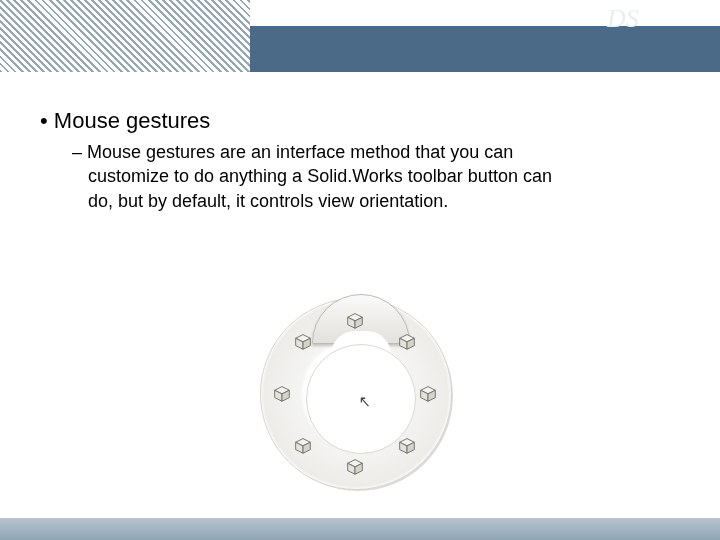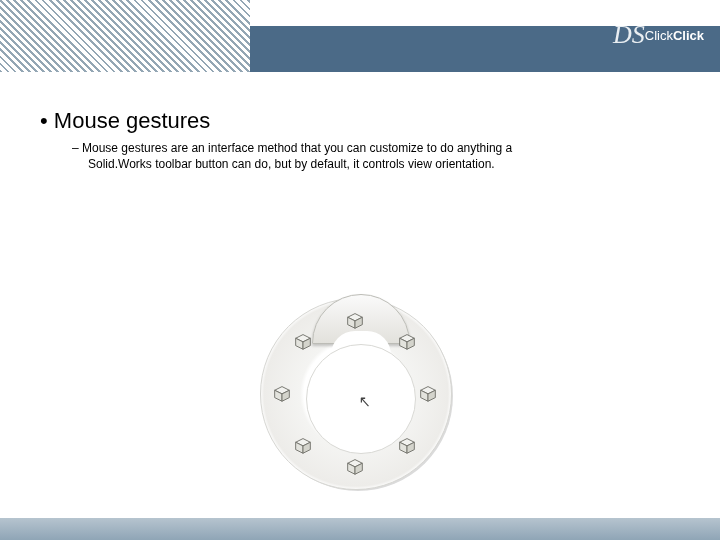--- a/index.html
+++ b/index.html
@@ -1,28 +1,28 @@
 <!DOCTYPE html>
 <html><head>
 <meta charset="utf-8">
 <style>
   html,body{margin:0;padding:0;width:720px;height:540px;background:#fff;font-family:Arial,Helvetica,sans-serif;color:#000;overflow:hidden}
   .header{position:relative;width:720px;height:72px;background:#fff}
   .header-bar{position:absolute;left:0;top:26px;width:720px;height:46px;background:#4b6a87}
   .hatch{position:absolute;left:0;top:0;width:250px;height:72px;background:repeating-linear-gradient(45deg,#93a6b4 0 2px,#fff 2px 5px)}
-  .logo{position:absolute;right:16px;top:22px;display:flex;align-items:center;color:#fff;font-size:13px}
+  .logo{position:absolute;right:16px;top:6px;display:flex;align-items:center;gap:6px;color:#fff;font-size:13px}
   .logo-ds{font-size:26px;font-style:italic;font-family:"Times New Roman",serif;color:#e9eef2;line-height:1}
   .logo-wm{display:flex;align-items:baseline}
   .logo-solid{font-weight:400}
   .logo-works{font-weight:700}
   .footer-bar{position:absolute;left:0;bottom:0;width:720px;height:22px;background:linear-gradient(#b6c4cf,#8fa5b6)}
   .content{position:absolute;left:0;top:108px;width:612px}
   .b1{margin:0 0 6px 40px;font-size:22px}
   .b1::before{content:"• ";}
-  .b2{margin:0 36px 2px 72px;font-size:12px;line-height:1.35;text-indent:-16px;padding-left:16px}
+  .b2{margin:0 36px 2px 72px;font-size:18px;line-height:1.35;text-indent:-16px;padding-left:16px}
   .b2::before{content:"– "}
   .donut-wrap{position:absolute;left:260px;top:298px;width:200px;height:200px}
   .donut-shadow{position:absolute;left:3px;top:3px;width:190px;height:190px;border-radius:50%;background:radial-gradient(circle at 50% 50%,transparent 54px,rgba(0,0,0,.14) 55px,rgba(0,0,0,.14) 95px,transparent 96px)}
   .donut{position:absolute;left:0;top:0;width:190px;height:190px;border-radius:50%;background:radial-gradient(circle at 50% 50%,#fff 52px,#f4f4f2 56px,#edece9 92px,#fff 96px);border:1px solid #d6d6d2}
   .donut-hole{position:absolute;left:50%;top:50%;width:108px;height:108px;margin:-54px 0 0 -54px;border-radius:50%;background:#fff;border:1px solid #d9d9d5}
   .seg-hover{position:absolute;left:50%;top:-4px;width:96px;height:48px;margin-left:-48px;border-top-left-radius:60px;border-top-right-radius:60px;background:linear-gradient(#fafafa,#e2e1dc);border:1px solid #bcbcb6;box-shadow:0 2px 3px rgba(0,0,0,.2)}
   .seg-hover::after{content:"";position:absolute;left:50%;bottom:-12px;width:60px;height:24px;margin-left:-30px;background:#fff;border-top-left-radius:40px;border-top-right-radius:40px}
   .cursor{position:absolute;left:50%;top:50%;margin:-6px 0 0 -2px;font-size:16px;color:#434343;transform:scaleX(.9)}
   .view-icon{position:absolute;width:22px;height:22px;margin:-11px 0 0 -11px}
   .view-icon svg{width:22px;height:22px;display:block}

